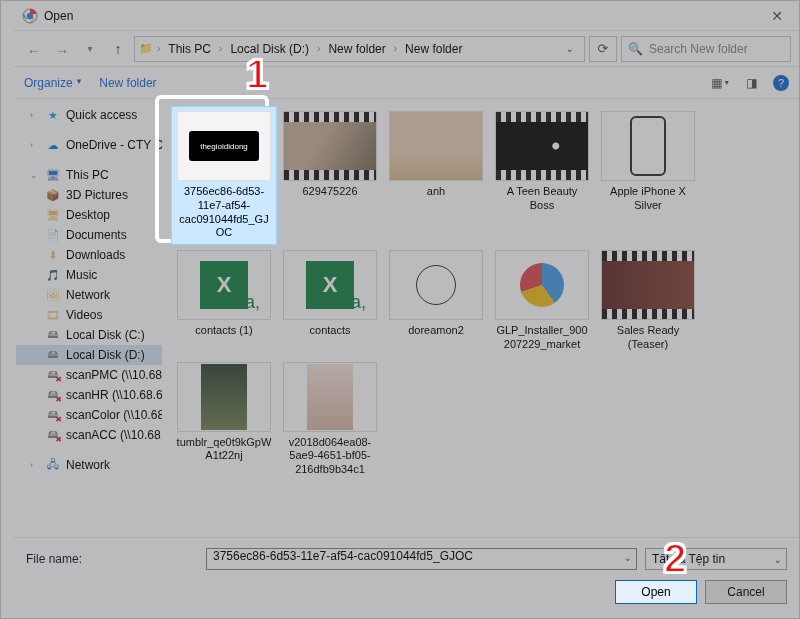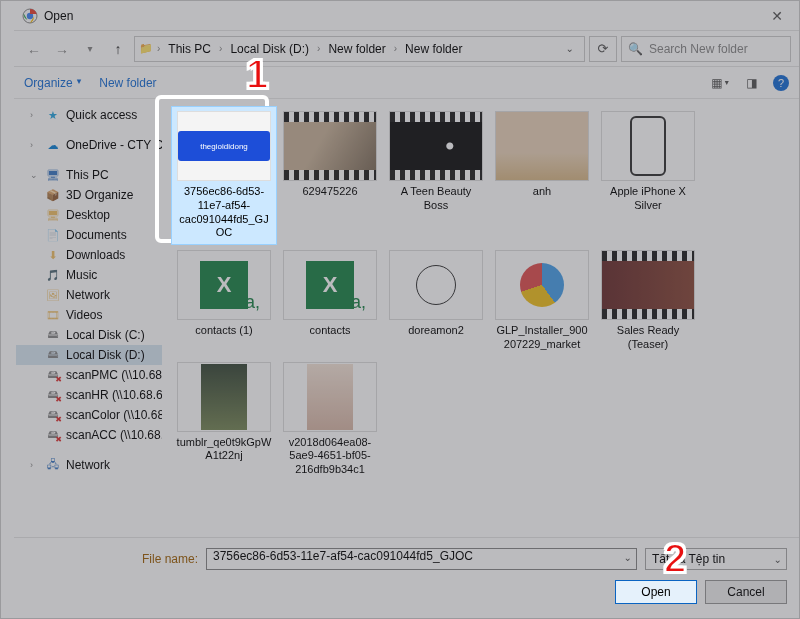--- a/index.html
+++ b/index.html
@@ -58,38 +58,38 @@
 .file.sel { background: #cce8ff; outline: 1px solid #99d1ff; position: relative; z-index: 60; }
 .thumb { width: 94px; height: 70px; background: #f4f4f4; border: 1px solid #ddd; display: flex; align-items: center; justify-content: center; position: relative; overflow: hidden; }
 .thumb.video::before, .thumb.video::after { content: ""; position: absolute; left: 0; right: 0; height: 10px; background: repeating-linear-gradient(90deg, #222 0 5px, #fff 5px 10px); }
 .thumb.video::before { top: 0; } .thumb.video::after { bottom: 0; }
 .thumb.excel { background: #fff; }
 .thumb.excel .xl { width: 48px; height: 48px; background: #1e8449; color: #fff; display: flex; align-items: center; justify-content: center; font-weight: bold; font-size: 22px; }
 .thumb.excel .ax { position: absolute; right: 10px; bottom: 6px; color: #1e8449; font-size: 18px; }
 .fname { margin-top: 4px; line-height: 1.25; word-break: break-word; max-height: 56px; overflow: hidden; }
 
 
-.tg-logo { width: 92px; height: 30px; background: #1d4ed8; border-radius: 3px; display: flex; align-items: center; justify-content: center; color: #fff; font-size: 8px; }
+.tg-logo { width: 70px; height: 30px; background: #000000; border-radius: 3px; display: flex; align-items: center; justify-content: center; color: #fff; font-size: 8px; }
 .photo-a { width: 100%; height: 100%; background: linear-gradient(120deg,#c8b39a 40%, #7a6a58 100%); }
 .photo-b { width: 100%; height: 100%; background: radial-gradient(circle at 65% 50%, #fff 0 3px, #111 4px 100%); }
 .photo-c { width: 100%; height: 100%; background: linear-gradient(180deg,#e8d2b8 0 60%, #d8b888 100%); }
 .photo-phone { width: 36px; height: 60px; border: 2px solid #333; border-radius: 6px; background: #fff; }
 .photo-d { width: 100%; height: 100%; background: linear-gradient(180deg,#c7d8e8 0 45%, #b07848 50% 100%); }
 .photo-dora { width: 100%; height: 100%; background: #fff; display: flex; align-items: center; justify-content: center; }
 .photo-dora .face { width: 40px; height: 40px; border: 1.5px solid #333; border-radius: 50%; }
 .glp { width: 44px; height: 44px; border-radius: 50%; background: conic-gradient(#4aa0e8 0 40%, #f0c020 40% 70%, #e05050 70% 100%); }
 .photo-p1 { width: 46px; height: 66px; background: linear-gradient(160deg,#6a4a3a,#b88a6a); }
 .photo-sr { width: 100%; height: 100%; background: linear-gradient(90deg,#6a3030,#8a4a3a); }
 .photo-p2 { width: 46px; height: 66px; background: linear-gradient(180deg,#3a4a3a,#788858); }
 .photo-p3 { width: 46px; height: 66px; background: linear-gradient(180deg,#f4e4d8,#d8b8a8); }
 
 
 .bottom { border-top: 1px solid #e5e5e5; padding: 10px 12px 14px; display: flex; flex-direction: column; gap: 10px; font-size: 12px; }
 .fn-row { display: flex; align-items: center; gap: 8px; }
-.fn-label { text-align: right; width: 172px; color: #a16207; }
+.fn-label { text-align: left; width: 172px; color: #0f172a; }
 .fn-input { flex: 1; height: 22px; border: 1px solid #888; padding: 0 18px 0 6px; font-size: 12px; position: relative; }
 .fn-input .dd { position: absolute; right: 4px; top: 3px; color: #555; font-size: 10px; }
 .filetype { width: 142px; height: 22px; border: 1px solid #aaa; padding: 0 16px 0 6px; font-size: 12px; position: relative; display: flex; align-items: center; }
 .filetype .dd { position: absolute; right: 4px; color: #555; font-size: 10px; }
 .btn-row { display: flex; justify-content: flex-end; gap: 8px; }
 .btn { width: 82px; height: 24px; border: 1px solid #999; background: #eee; display: flex; align-items: center; justify-content: center; font-size: 12px; }
 .btn.primary { position: relative; z-index: 60; border: 1.5px solid #0a64c2; background: #e5f1fb; }
 
 
 .callout { position: absolute; z-index: 70; font-weight: 900; color: #e81010; -webkit-text-stroke: 2px #fff; text-shadow: 2px 2px 0 #fff, -2px 2px 0 #fff, 2px -2px 0 #fff, -2px -2px 0 #fff; font-size: 40px; font-family: Arial Black, Arial, sans-serif; }
@@ -167,21 +167,21 @@
         </div>
       <div class="side-sep"></div>
       <div class="side-item">
           <span class="exp">⌄</span>
           <span class="ico ico-pc">🖥</span>
           <span>This PC</span>
         </div>
       <div class="side-item">
           <span class="exp"></span>
           <span class="ico ico-fold">📦</span>
-          <span>3D Organize</span>
+          <span>3D Pictures</span>
         </div>
       <div class="side-item">
           <span class="exp"></span>
           <span class="ico ico-fold">🖥</span>
           <span>Desktop</span>
         </div>
       <div class="side-item">
           <span class="exp"></span>
           <span class="ico ico-fold">📄</span>
           <span>Documents</span>
@@ -251,30 +251,30 @@
           </div>
         <div class="fname">3756ec86-6d53-11e7-af54-cac091044fd5_GJOC</div>
       </div>
       <div class="file">
         <div class="thumb video">
             <div class="photo-a"></div>
           </div>
         <div class="fname">629475226</div>
       </div>
       <div class="file">
+        <div class="thumb">
+            <div class="photo-c"></div>
+          </div>
+        <div class="fname">anh</div>
+      </div>
+      <div class="file">
         <div class="thumb video">
             <div class="photo-b"></div>
           </div>
         <div class="fname">A Teen Beauty Boss</div>
-      </div>
-      <div class="file">
-        <div class="thumb">
-            <div class="photo-c"></div>
-          </div>
-        <div class="fname">anh</div>
       </div>
       <div class="file">
         <div class="thumb" style="background:#fff">
             <div class="photo-phone"></div>
           </div>
         <div class="fname">Apple iPhone X Silver</div>
       </div>
       <div class="file">
         <div class="thumb excel">
             <div class="xl">X</div>

